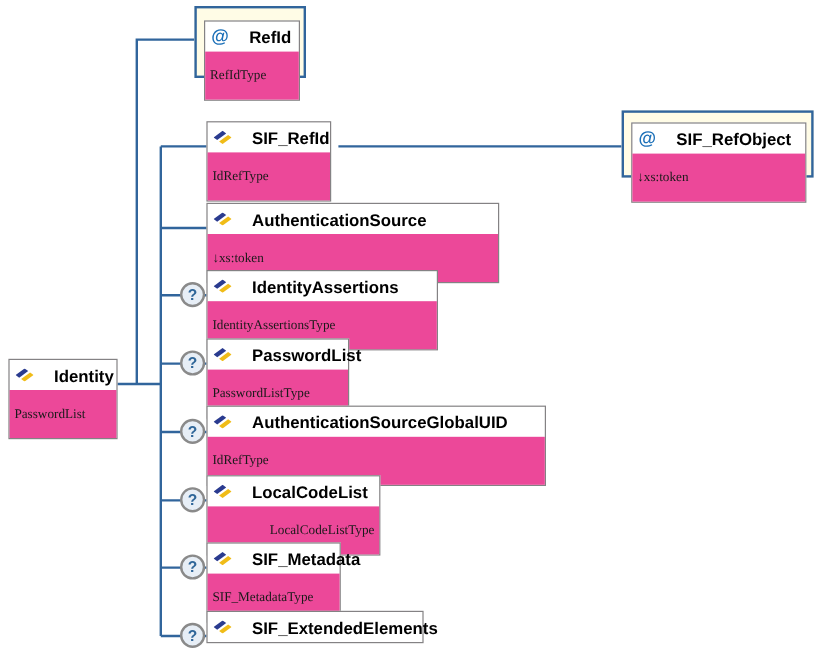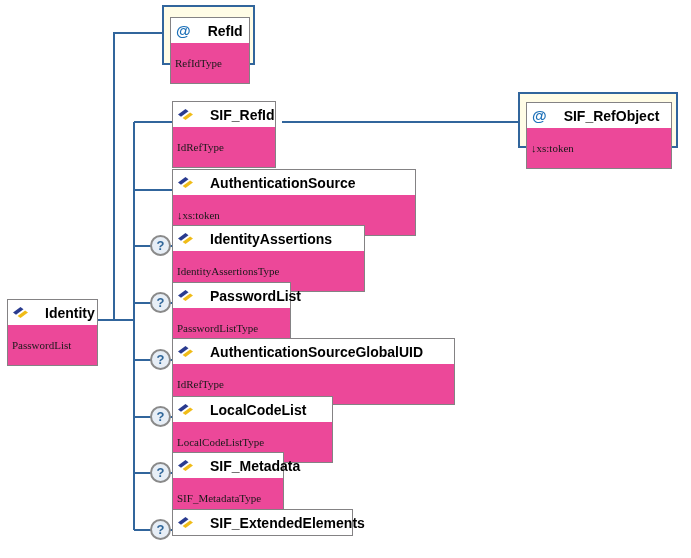--- a/index.html
+++ b/index.html
@@ -148,21 +148,21 @@
         </svg>
       </span>
       <span class="lbl">AuthenticationSourceGlobalUID</span>
     </div>
     <div class="strip">IdRefType</div>
   </div>
 
   <div class="opt" style="left:150px;top:406px;">
     <span>?</span>
   </div>
-  <div class="ebox" style="left:172px;top:396px;width:161px;">
+  <div class="ebox" style="left:172px;top:396px;width:145px;text-align:right;">
     <div class="title">
       <span class="el-icon">
         <svg width="15" height="11" viewBox="0 0 15 11">
           <polygon points="0,5.5 7.5,0 10.5,2.2 3,7.7" fill="#2a3b8f"></polygon>
           <polygon points="4.6,8.9 12.1,3.4 15,5.5 7.5,11" fill="#f0bc18"></polygon>
         </svg>
       </span>
       <span class="lbl">LocalCodeList</span>
     </div>
     <div class="strip">LocalCodeListType</div>

